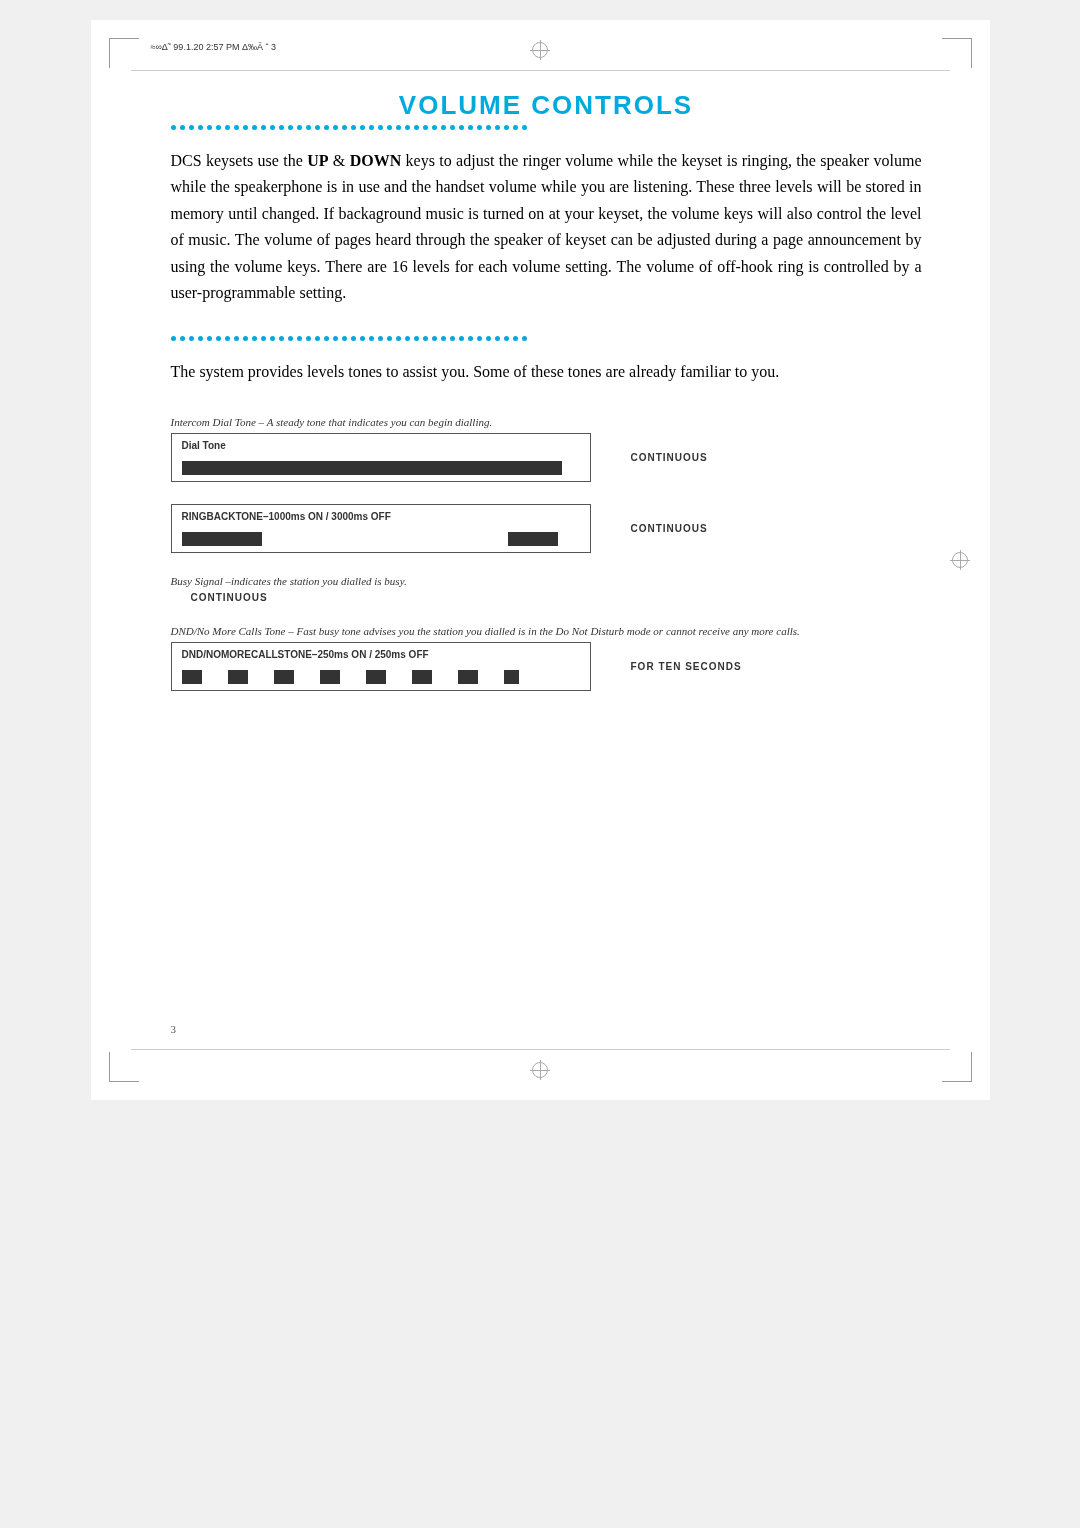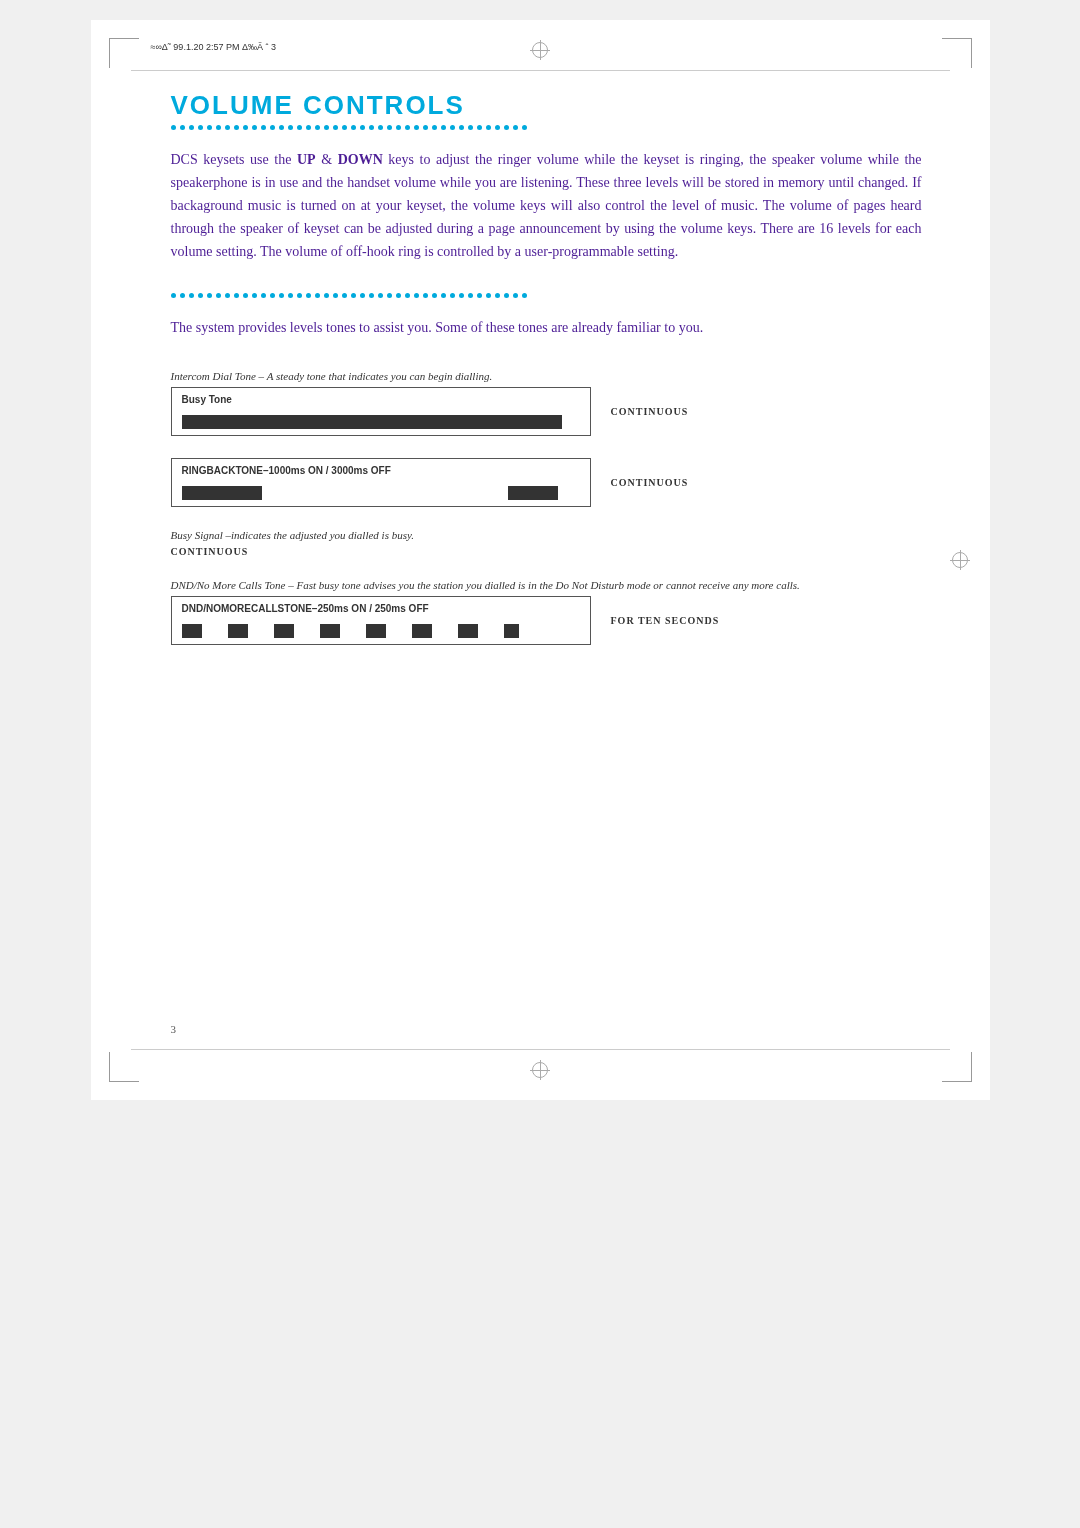--- a/index.html
+++ b/index.html
@@ -105,44 +105,45 @@
 
     
     .section-title {
       font-family: Arial, Helvetica, sans-serif;
       font-size: 26px;
       font-weight: bold;
       color: #00AADD;
       letter-spacing: 2px;
       text-transform: uppercase;
       margin-bottom: 4px;
+      text-align: center;
     }
 
     
     .dot-separator {
       display: flex;
       align-items: center;
       margin-bottom: 18px;
       gap: 4px;
     }
     .dot-separator span {
       width: 5px;
       height: 5px;
       border-radius: 50%;
       background: #00AADD;
       display: inline-block;
       flex-shrink: 0;
     }
 
     
     .body-text {
-      font-size: 14px;
+      font-size: 16px;
       line-height: 1.65;
       text-align: justify;
-      color: #4c1d95;
+      color: #000000;
       margin-bottom: 30px;
     }
 
     .body-text strong {
       font-weight: bold;
     }
 
     
     .tone-section {
       margin-top: 10px;
@@ -191,25 +192,26 @@
       height: 20px;
     }
 
     .tone-bar {
       background: #333;
       height: 16px;
     }
 
     .tone-continuous {
       font-size: 10px;
-      font-family: Liberation Serif, serif;
+      font-family: Liberation Sans, sans-serif;
       color: #333;
       font-weight: bold;
       letter-spacing: 1px;
       min-width: 100px;
+      margin-left: 20px;
     }
 
     
     .page-number {
       position: absolute;
       bottom: 65px;
       left: 80px;
       font-size: 11px;
       color: #555;
     }
@@ -334,21 +336,21 @@
           <span></span>
         </div>
       <p class="body-text">The system provides levels tones to assist you. Some of these tones are already familiar to you.</p>
 
       <div class="tone-section">
 
         <div class="tone-entry">
           <div class="tone-label">Intercom Dial Tone – A steady tone that indicates you can begin dialling.</div>
           <div class="tone-diagram-row">
             <div class="tone-diagram">
-              <span class="tone-name">Busy Tone</span>
+              <span class="tone-name">Dial Tone</span>
               <div class="tone-bars">
                 <div class="tone-bar" style="width: 380px; height: 14px;"></div>
               </div>
             </div>
             <div class="tone-continuous">CONTINUOUS</div>
           </div>
         </div>
 
         <div class="tone-entry">
           <div class="tone-diagram-row">
@@ -358,21 +360,21 @@
                 <div class="tone-bar" style="width: 80px; height: 14px;"></div>
                 <div style="width: 240px;"></div>
                 <div class="tone-bar" style="width: 50px; height: 14px;"></div>
               </div>
             </div>
             <div class="tone-continuous">CONTINUOUS</div>
           </div>
         </div>
 
         <div class="tone-entry">
-          <div class="tone-label">Busy Signal –indicates the adjusted you dialled is busy.</div>
+          <div class="tone-label">Busy Signal –indicates the station you dialled is busy.</div>
           <div class="tone-diagram-row">
             <div class="tone-continuous">CONTINUOUS</div>
           </div>
         </div>
 
         <div class="tone-entry">
           <div class="tone-label">
             DND/No More Calls Tone – Fast busy tone advises you the station you dialled is in the Do Not Disturb mode or cannot receive any more calls.
           </div>
           <div class="tone-diagram-row">

